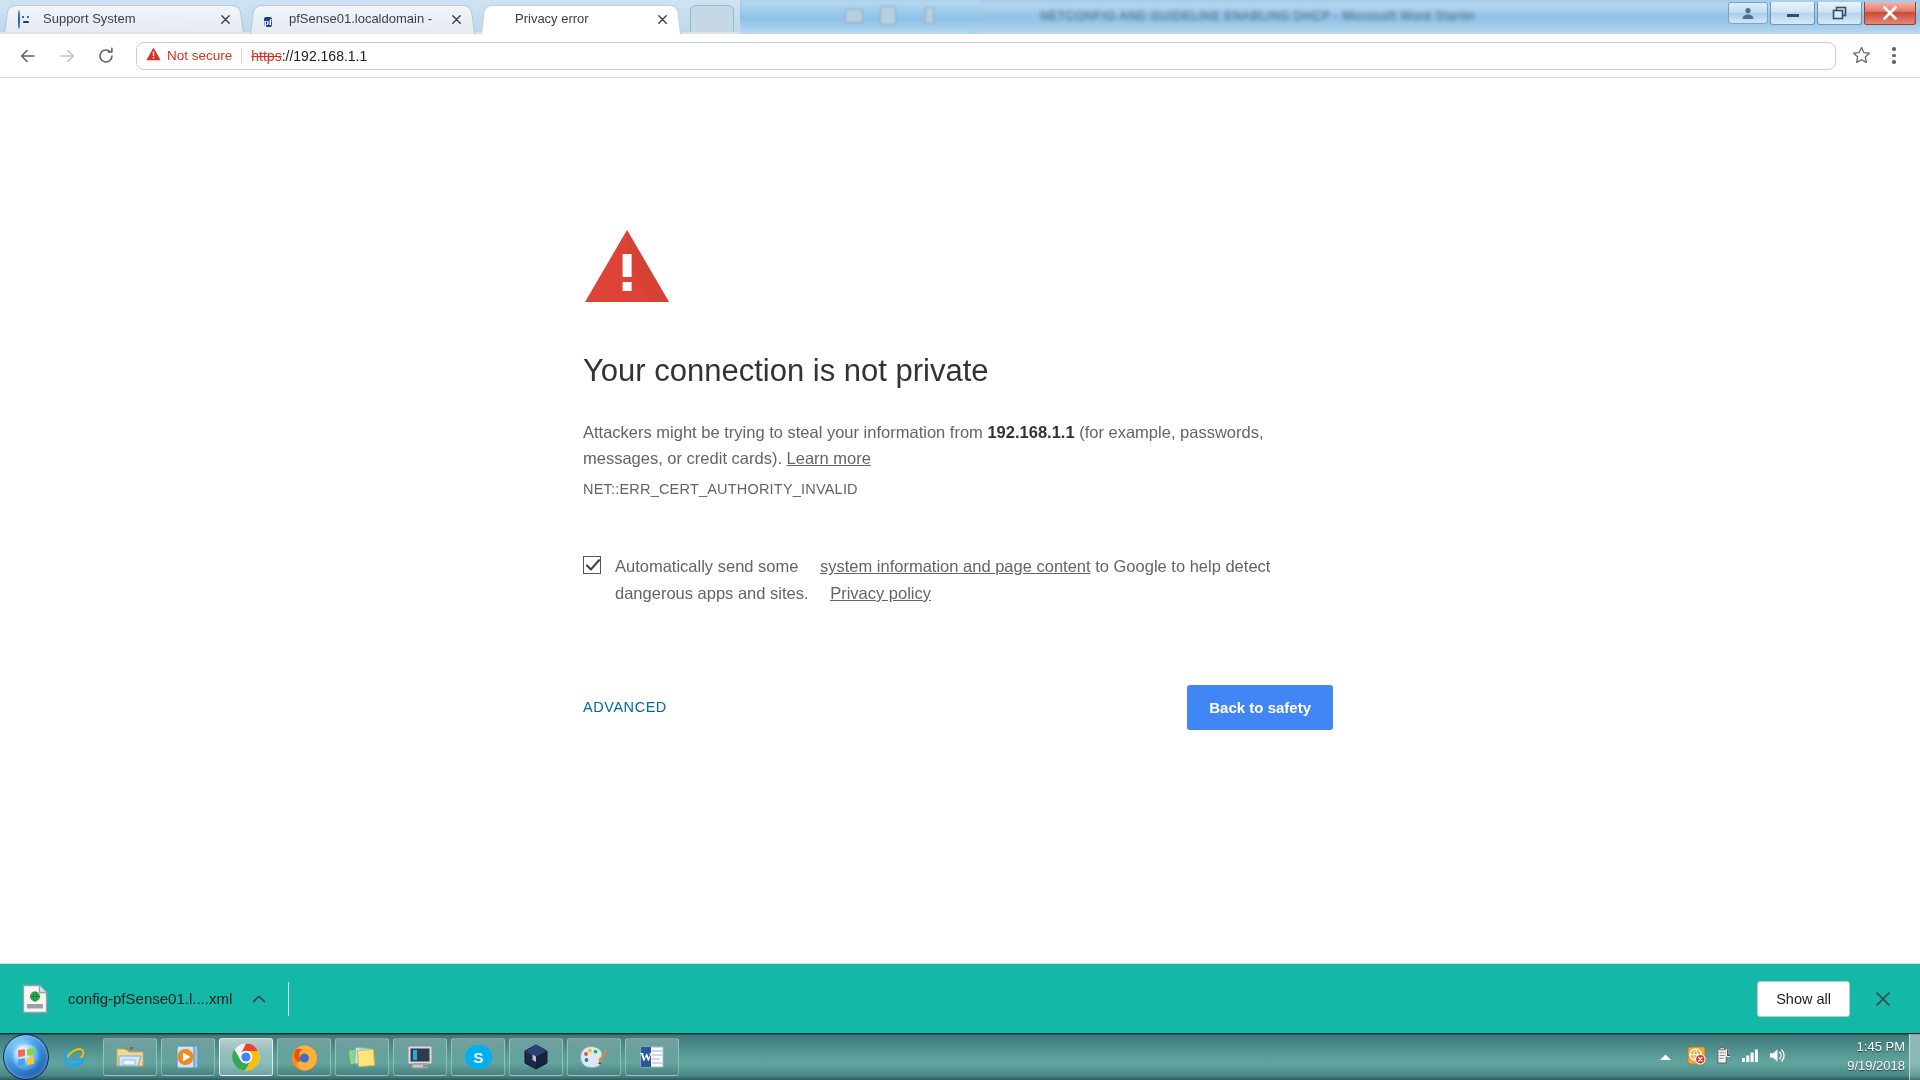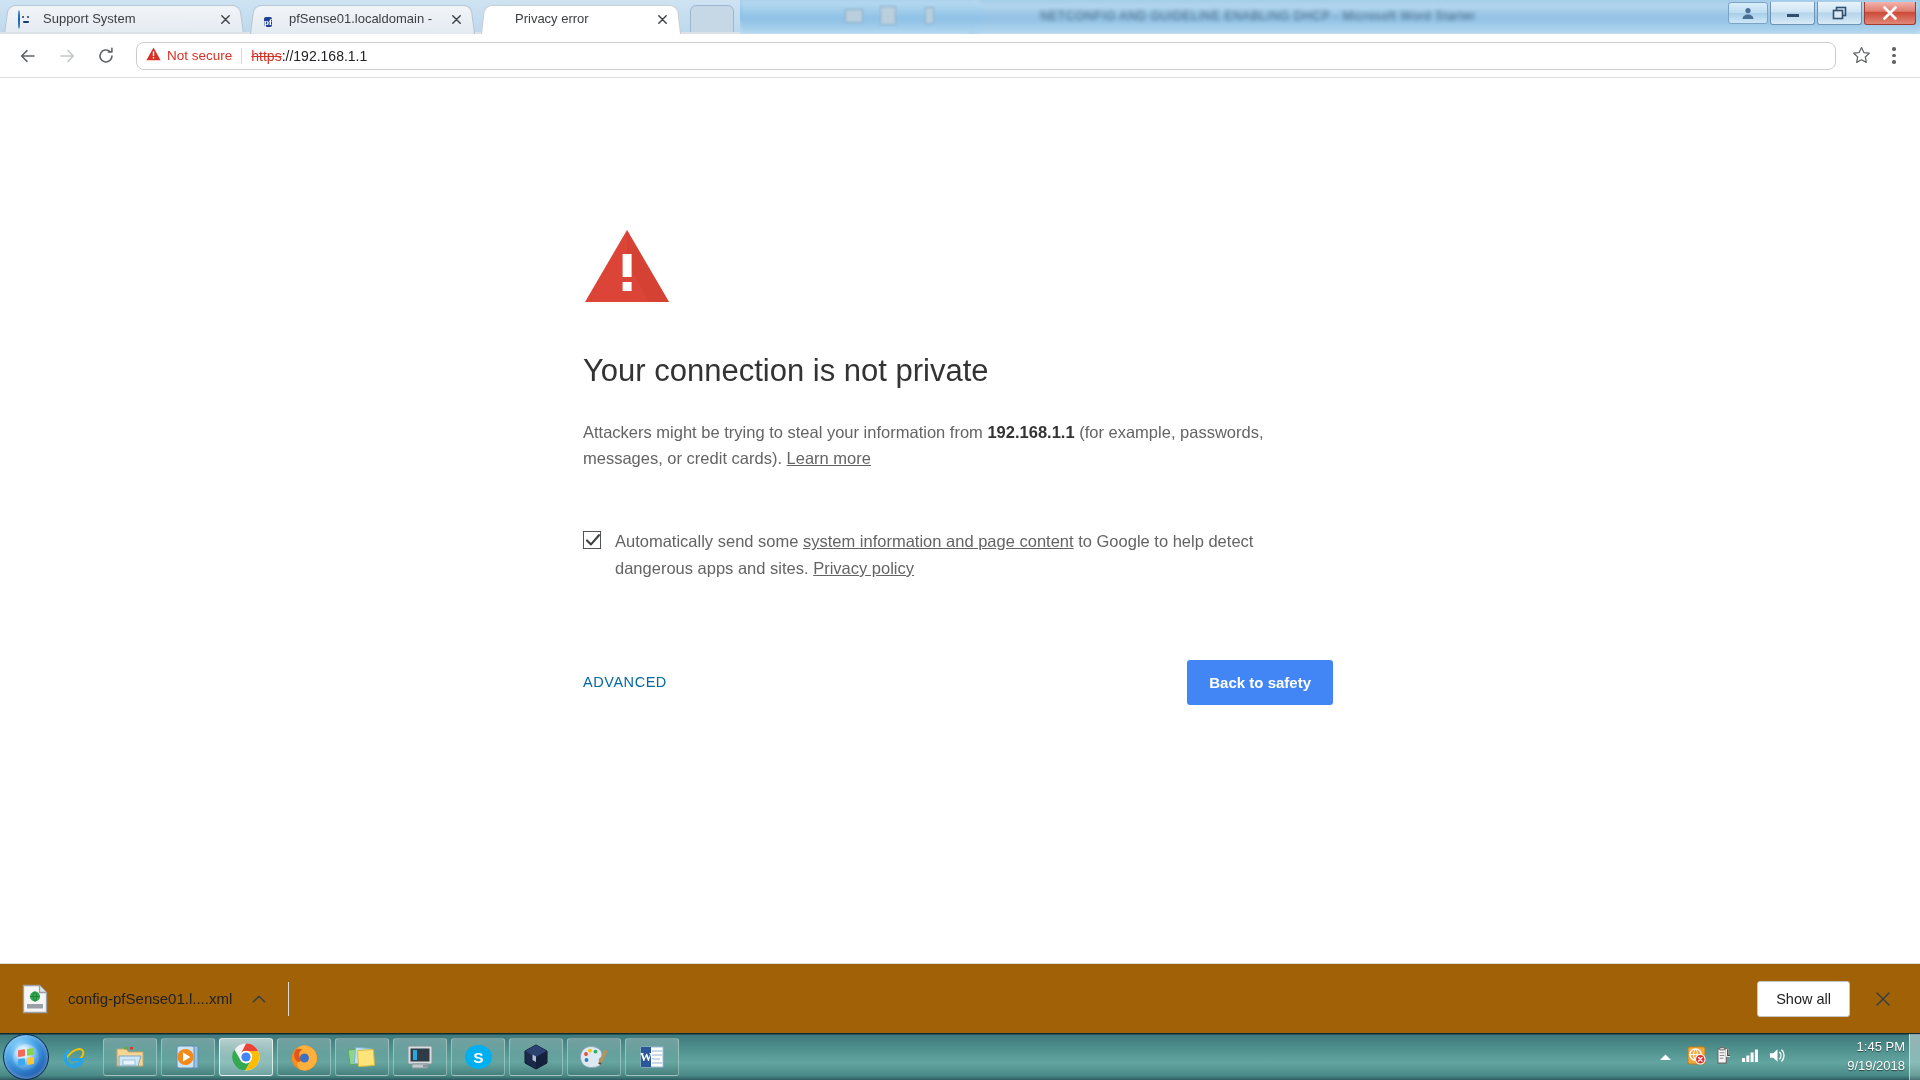--- a/index.html
+++ b/index.html
@@ -155,36 +155,36 @@
   .para a, .errcode-link { color:#646464; text-decoration:underline; }
   .errcode { font-size:14.5px; color:#646464; margin-top:9px; letter-spacing:.2px; }
 
   .optin { display:flex; margin-top:56px; }
   .checkbox {
     width:18px;height:18px;flex:0 0 18px; border:1.6px solid #555; background:#fff;
     margin-right:14px; margin-top:3px; position:relative;
   }
   .checkbox svg { position:absolute; left:1px; top:0px; }
   .optin-text { font-size:16.5px; color:#646464; line-height:1.62; max-width:672px; }
-  .optin-text a { color:#646464; text-decoration:underline; }
+  .optin-text a { color:#646464; text-decoration:underline;margin-left:17px; }
 
   .actions { margin-top:78px; display:flex; align-items:center; justify-content:space-between; width:750px; }
   .advanced {
     font-size:14.5px; color:#0369a1; letter-spacing:.55px; padding:8px 0;
   }
   .btn-primary {
     background:#4285f4; color:#fff; font-size:15px; font-weight:bold;
     padding:14px 22px; border:none; border-radius:3px; cursor:pointer;
     font-family:"Liberation Sans", sans-serif;
   }
 
   
   .shelf {
     position:absolute; left:0; bottom:47px; width:1920px; height:70px;
-    background:#a16207; border-top:1px solid #dadce0;
+    background:#14b8a6; border-top:1px solid #dadce0;
     display:flex; align-items:center; z-index:25;
   }
   .dl-item { display:flex; align-items:center; margin-left:22px; }
   .dl-icon { width:26px; height:30px; position:relative; margin-right:20px; }
   .dl-name { font-size:15px; color:#202124; white-space:nowrap; }
   .dl-caret { margin-left:20px; display:flex; align-items:center; }
   .dl-sep { width:1px; height:34px; background:#dadce0; margin-left:22px; }
   .shelf-right { margin-left:auto; display:flex; align-items:center; margin-right:20px; }
   .btn-showall {
     background:#fff; border:1px solid #c6c6c6; border-radius:3px;
@@ -382,20 +382,21 @@
           <path d="M44 2 86 74 66 74 44 34z" fill="#cf4032" opacity=".55"></path>
           <rect x="39.6" y="26" width="9" height="23" fill="#ffffff"></rect>
           <rect x="39.6" y="54" width="9" height="9" fill="#ffffff"></rect>
         </svg>
       </div>
 
       <h1 class="headline">Your connection is not private</h1>
 
       <p class="para"><span>Attackers might be trying to steal your information from </span><b>192.168.1.1</b><span> (for example, passwords, messages, or credit cards). </span><a href="#">Learn more</a></p>
 
+      <div class="errcode">NET::ERR_CERT_AUTHORITY_INVALID</div>
 
       <div class="optin">
         <span class="checkbox">
           <svg width="16" height="16" viewBox="0 0 16 16">
               <path d="M2 8.4 6 12.4 14 3.2" fill="none" stroke="#3c4043" stroke-width="2.1" stroke-linecap="round" stroke-linejoin="round"></path>
             </svg>
         </span>
         <span class="optin-text"><span>Automatically send some </span><a href="#">system information and page content</a><span> to Google to help detect dangerous apps and sites. </span><a href="#">Privacy policy</a></span>
       </div>
 

